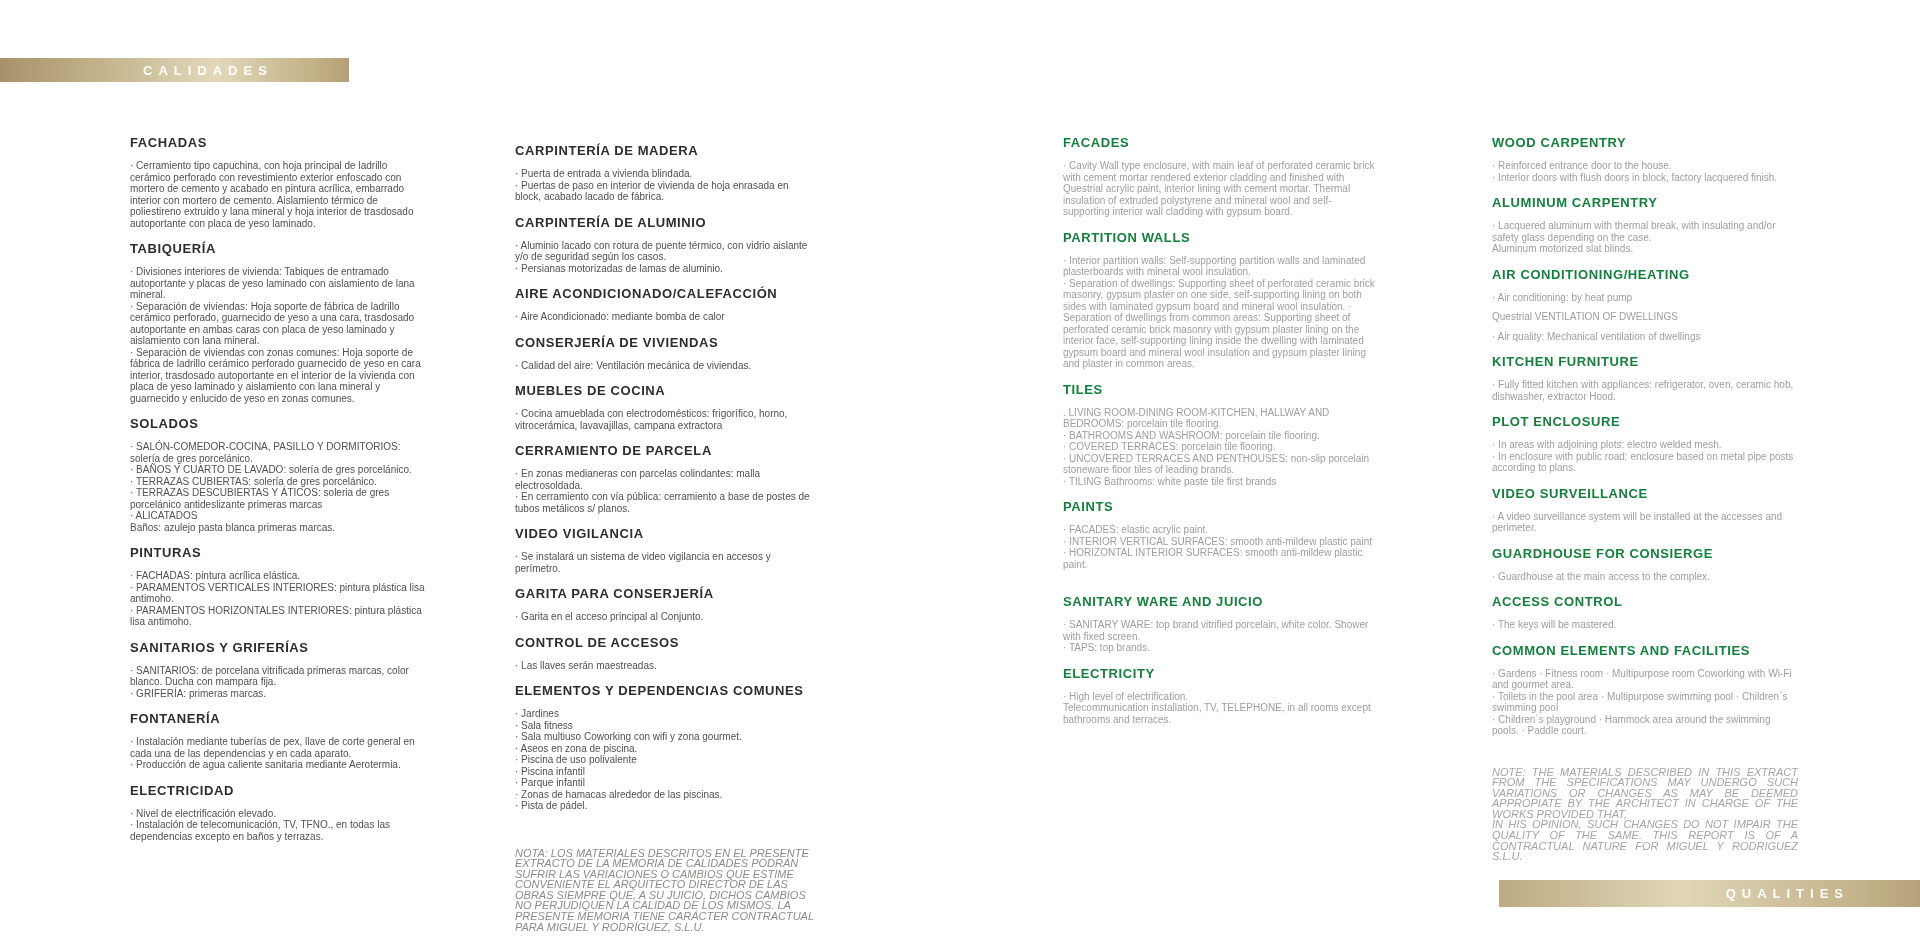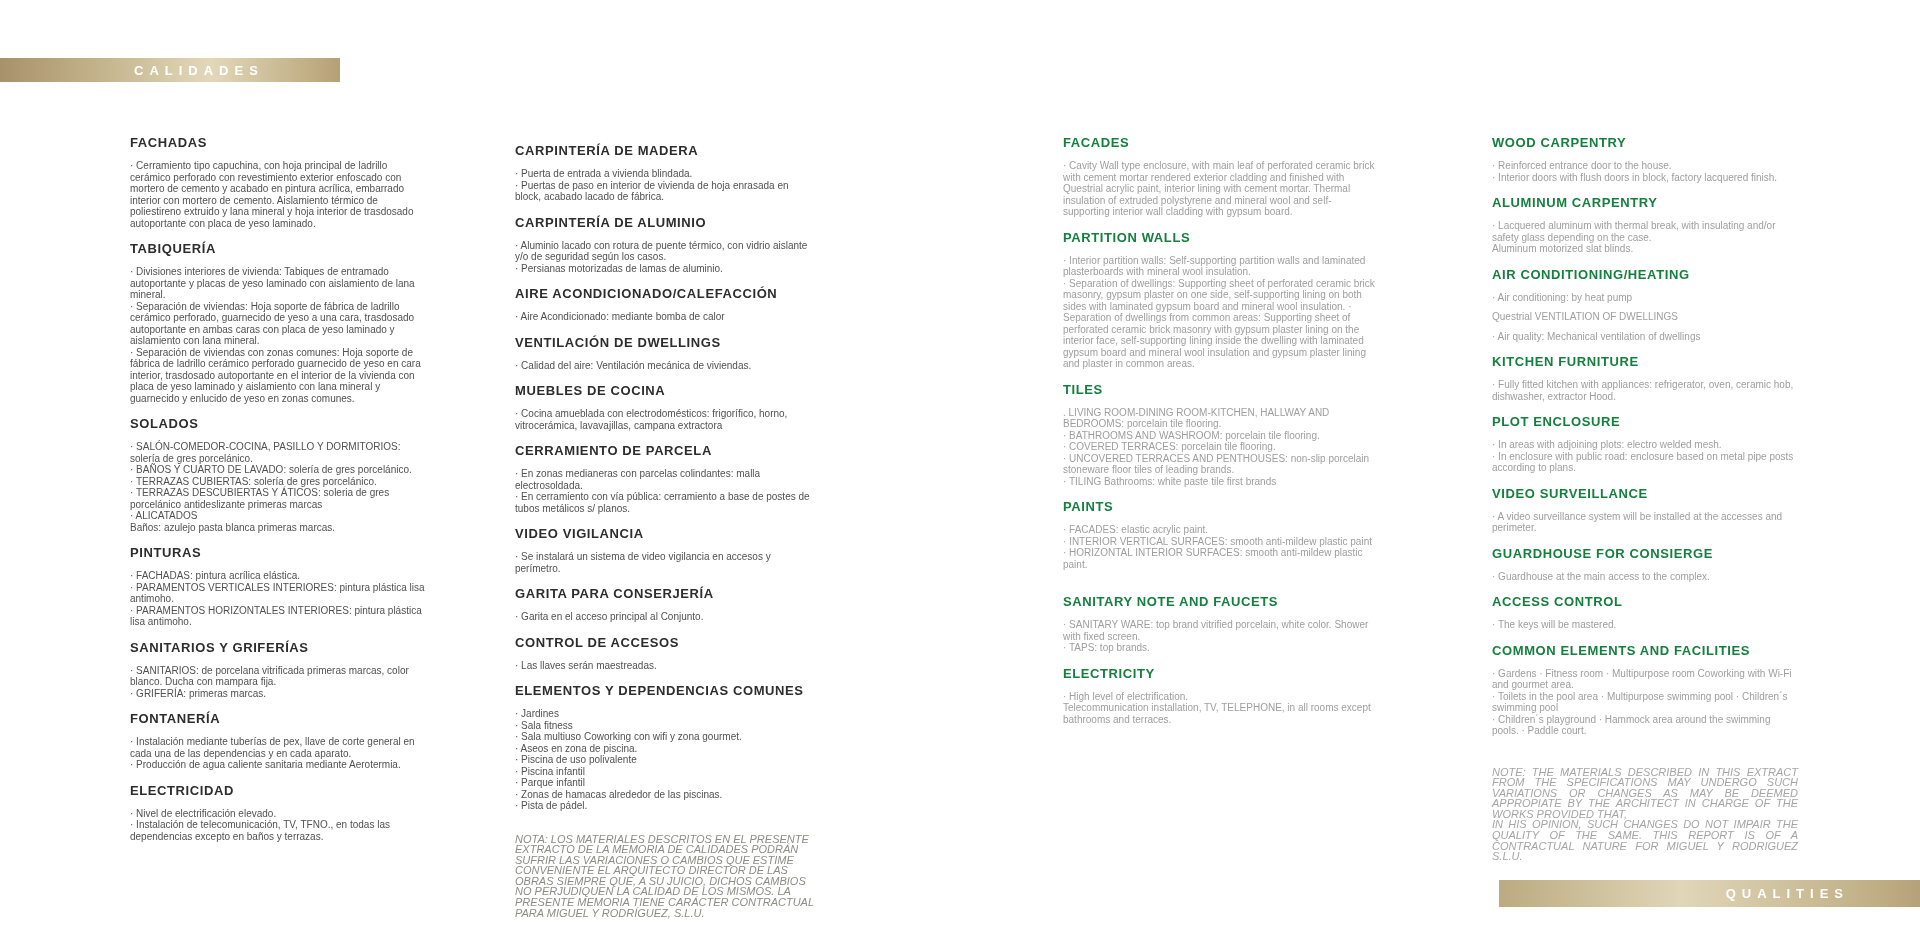--- a/index.html
+++ b/index.html
@@ -2,21 +2,21 @@
 <html><head>
 <meta charset="utf-8">
 <style>
   html,body{margin:0;padding:0;background:#ffffff;}
   #page{position:relative;width:1920px;height:945px;background:#ffffff;overflow:hidden;
         font-family:"Liberation Sans",sans-serif;}
 
   
   .banner{position:absolute;display:flex;align-items:center;color:#ffffff;
           font-weight:bold;font-size:13px;letter-spacing:6px;}
-  #banner-top{left:0;top:58px;width:336px;height:24px;padding-left:4px;
+  #banner-top{left:0;top:58px;width:336px;height:24px;padding-left:13px;
       background:linear-gradient(90deg,#a8916a 0%,#c2b28a 28%,#e2d8ba 62%,#c0ad82 92%,#b3a076 100%);}
   #banner-top .banner-label{margin-left:130px;}
   #banner-bottom{left:1499px;top:880px;width:482px;height:27px;justify-content:flex-end;
       background:linear-gradient(90deg,#bcab81 0%,#e0d6b8 38%,#c3b289 75%,#a8916a 100%);}
   #banner-bottom .banner-label{margin-right:132px;}
 
   
   .col{position:absolute;top:135px;}
   #col-0{left:130px;width:298px;}
   #col-1{left:515px;width:300px;top:143px;}
@@ -30,21 +30,21 @@
   .spec-section.gap-before .spec-heading{margin-top:24px;}
   .spec-item{font-size:10px;line-height:11.5px;margin:0;}
   .spec-item.spaced{margin:8px 0;}
 
   .es .spec-heading{color:#2d2d2d;}
   .es .spec-item{color:#515151;}
   .en .spec-heading{color:#15803d;}
   .en .spec-item{color:#9e9e9e;}
 
   .note-block{margin-top:30px;}
-  #col-1 .note-block{margin-top:22px;}
+  #col-1 .note-block{margin-top:36px;}
   .note-text{font-style:italic;font-size:11px;line-height:10.6px;margin:0;color:#8d8d86;}
   #col-3 .note-text{color:#a5a5a5;text-align:justify;}
 </style>
 </head>
 <body>
 
 <div id="page">
 
   <div id="banner-top" class="banner">
     <span class="banner-label">CALIDADES</span>
@@ -101,21 +101,21 @@
       <section class="spec-section">
         <h3 class="spec-heading">CARPINTERÍA DE ALUMINIO</h3>
         <p class="spec-item">· Aluminio lacado con rotura de puente térmico, con vidrio aislante y/o de seguridad según los casos.</p>
         <p class="spec-item">· Persianas motorizadas de lamas de aluminio.</p>
       </section>
       <section class="spec-section">
         <h3 class="spec-heading">AIRE ACONDICIONADO/CALEFACCIÓN</h3>
         <p class="spec-item">· Aire Acondicionado: mediante bomba de calor</p>
       </section>
       <section class="spec-section">
-        <h3 class="spec-heading">VENTILACIÓN DE DWELLINGS</h3>
+        <h3 class="spec-heading">CONSERJERÍA DE VIVIENDAS</h3>
         <p class="spec-item">· Calidad del aire: Ventilación mecánica de viviendas.</p>
       </section>
       <section class="spec-section">
         <h3 class="spec-heading">MUEBLES DE COCINA</h3>
         <p class="spec-item">· Cocina amueblada con electrodomésticos: frigorífico, horno, vitrocerámica, lavavajillas, campana extractora</p>
       </section>
       <section class="spec-section">
         <h3 class="spec-heading">CERRAMIENTO DE PARCELA</h3>
         <p class="spec-item">· En zonas medianeras con parcelas colindantes: malla electrosoldada.</p>
         <p class="spec-item">· En cerramiento con vía pública: cerramiento a base de postes de tubos metálicos s/ planos.</p>
@@ -166,21 +166,21 @@
         <p class="spec-item">· UNCOVERED TERRACES AND PENTHOUSES: non-slip porcelain stoneware floor tiles of leading brands.</p>
         <p class="spec-item">· TILING Bathrooms: white paste tile first brands</p>
       </section>
       <section class="spec-section">
         <h3 class="spec-heading">PAINTS</h3>
         <p class="spec-item">· FACADES: elastic acrylic paint.</p>
         <p class="spec-item">· INTERIOR VERTICAL SURFACES: smooth anti-mildew plastic paint</p>
         <p class="spec-item">· HORIZONTAL INTERIOR SURFACES: smooth anti-mildew plastic paint.</p>
       </section>
       <section class="spec-section gap-before">
-        <h3 class="spec-heading">SANITARY NOTE AND FAUCETS</h3>
+        <h3 class="spec-heading">SANITARY WARE AND JUICIO</h3>
         <p class="spec-item">· SANITARY WARE: top brand vitrified porcelain, white color. Shower with fixed screen.</p>
         <p class="spec-item">· TAPS: top brands.</p>
       </section>
       <section class="spec-section">
         <h3 class="spec-heading">ELECTRICITY</h3>
         <p class="spec-item">· High level of electrification.</p>
         <p class="spec-item">Telecommunication installation, TV, TELEPHONE, in all rooms except bathrooms and terraces.</p>
       </section>
     </div>
   <div id="col-3" class="col en">

